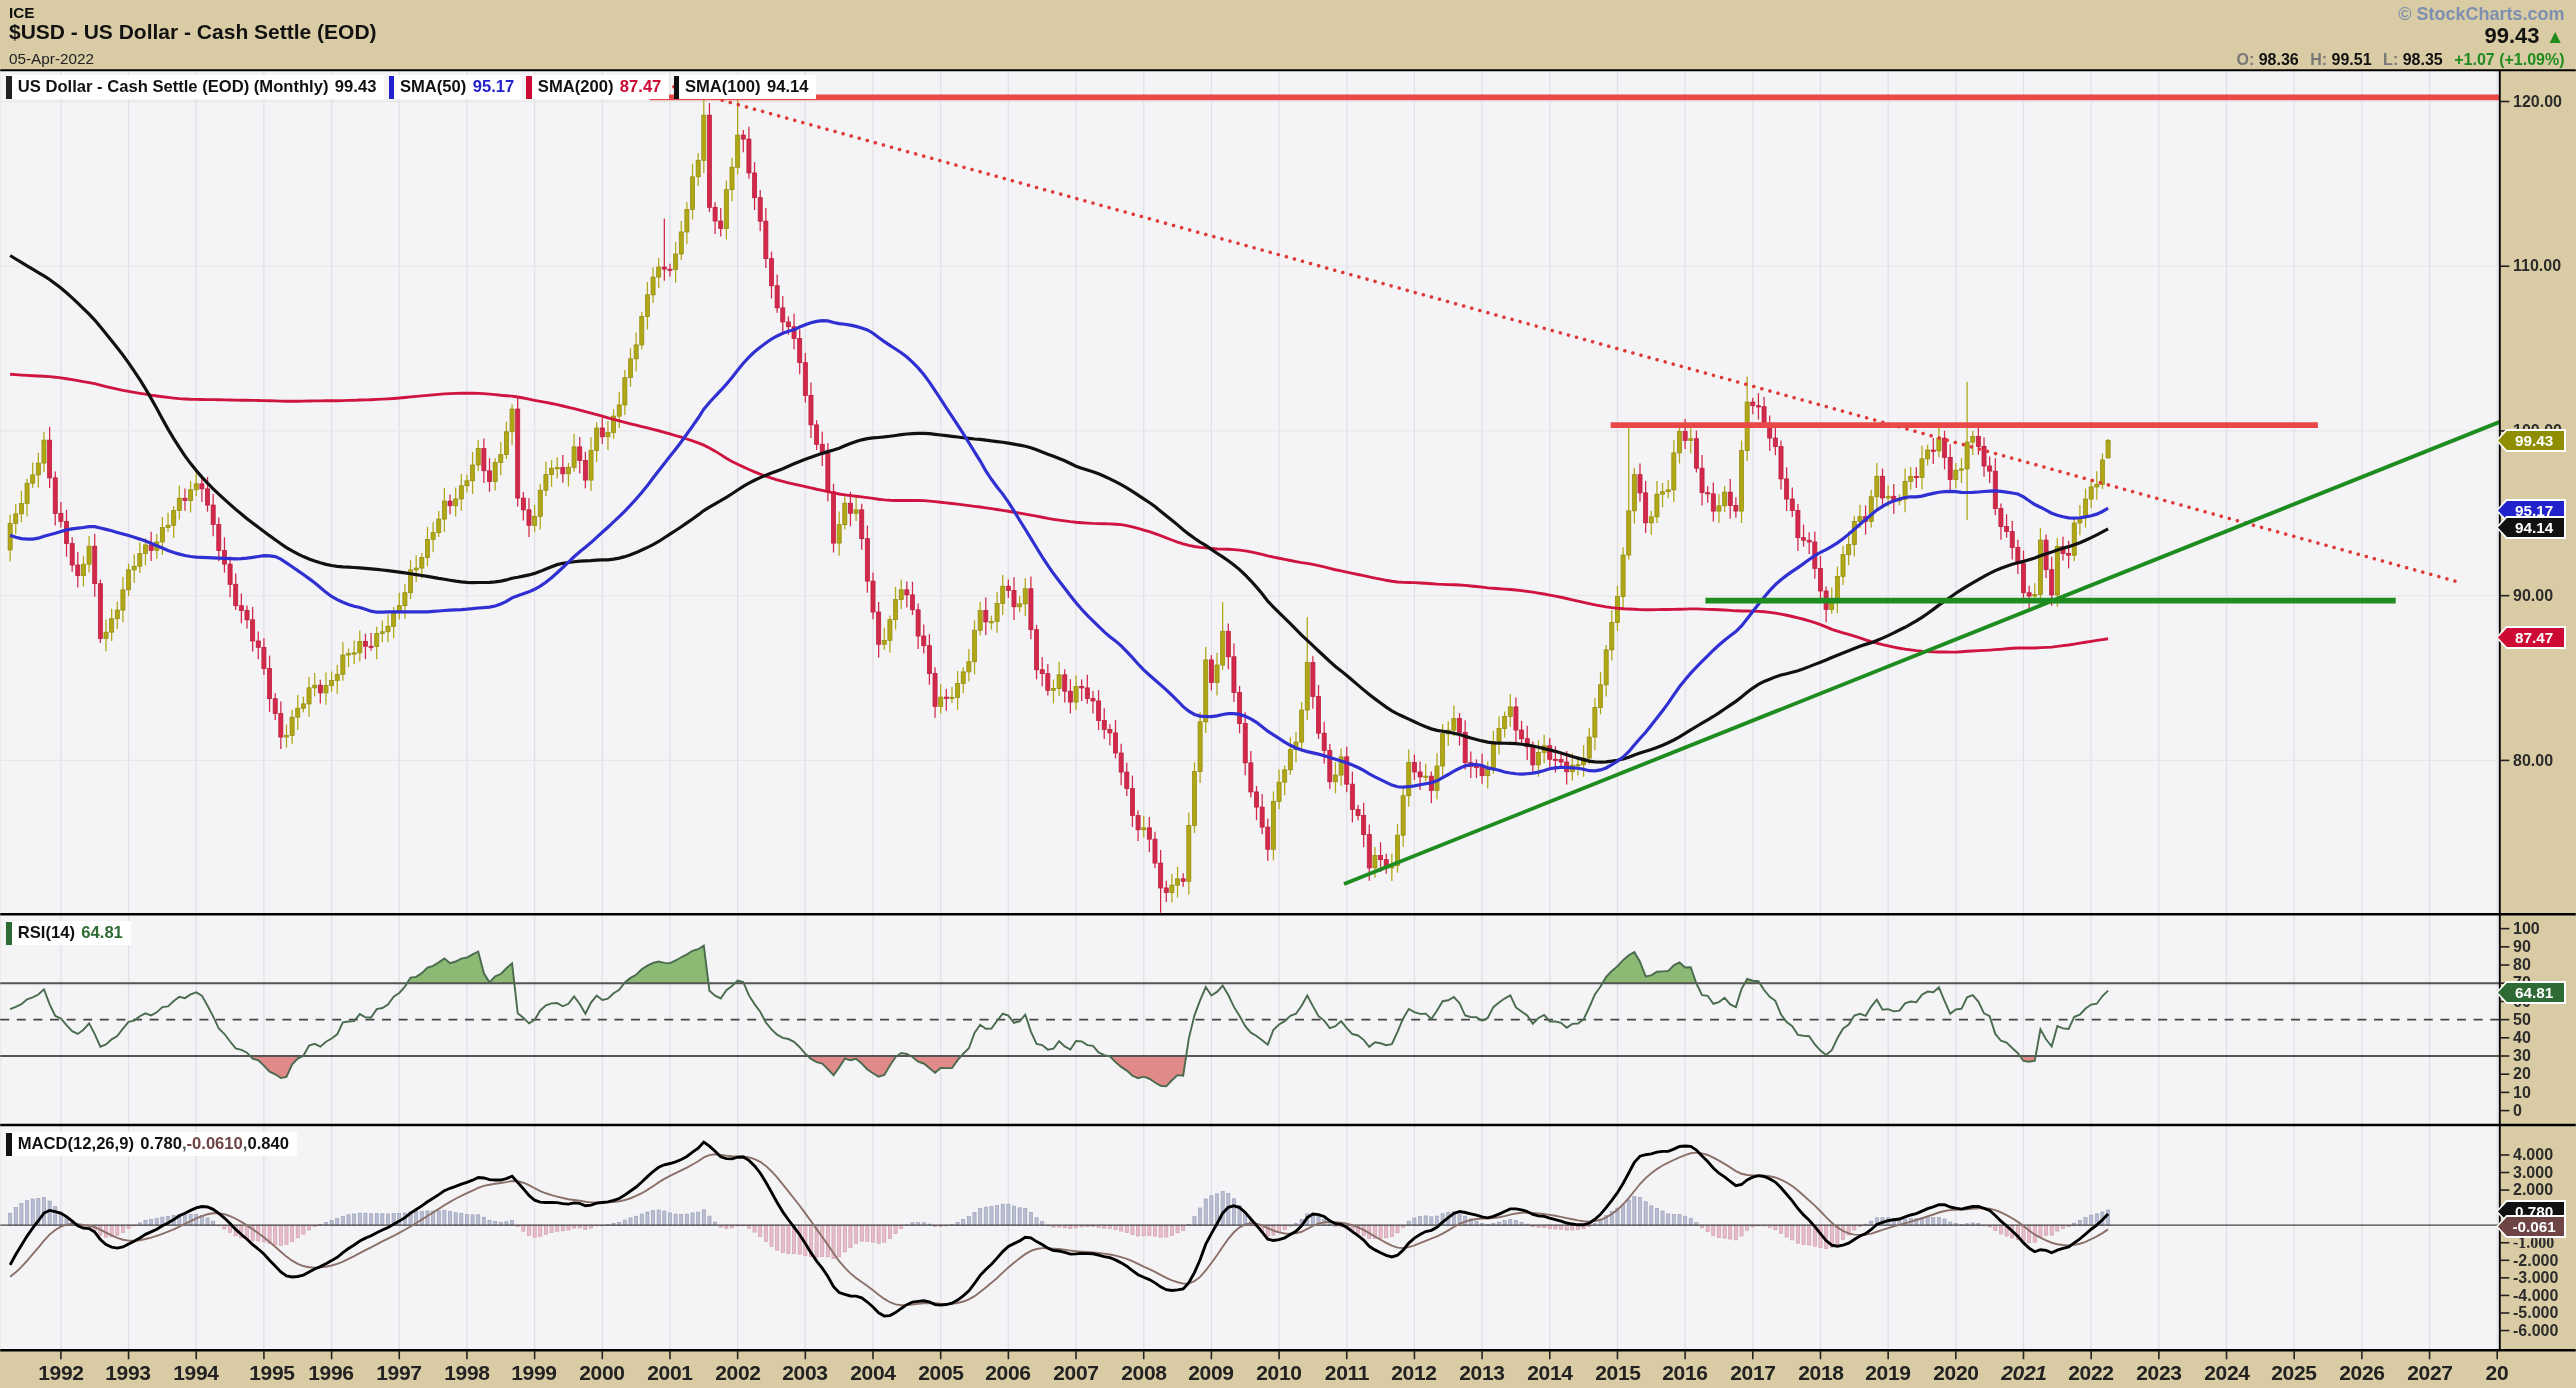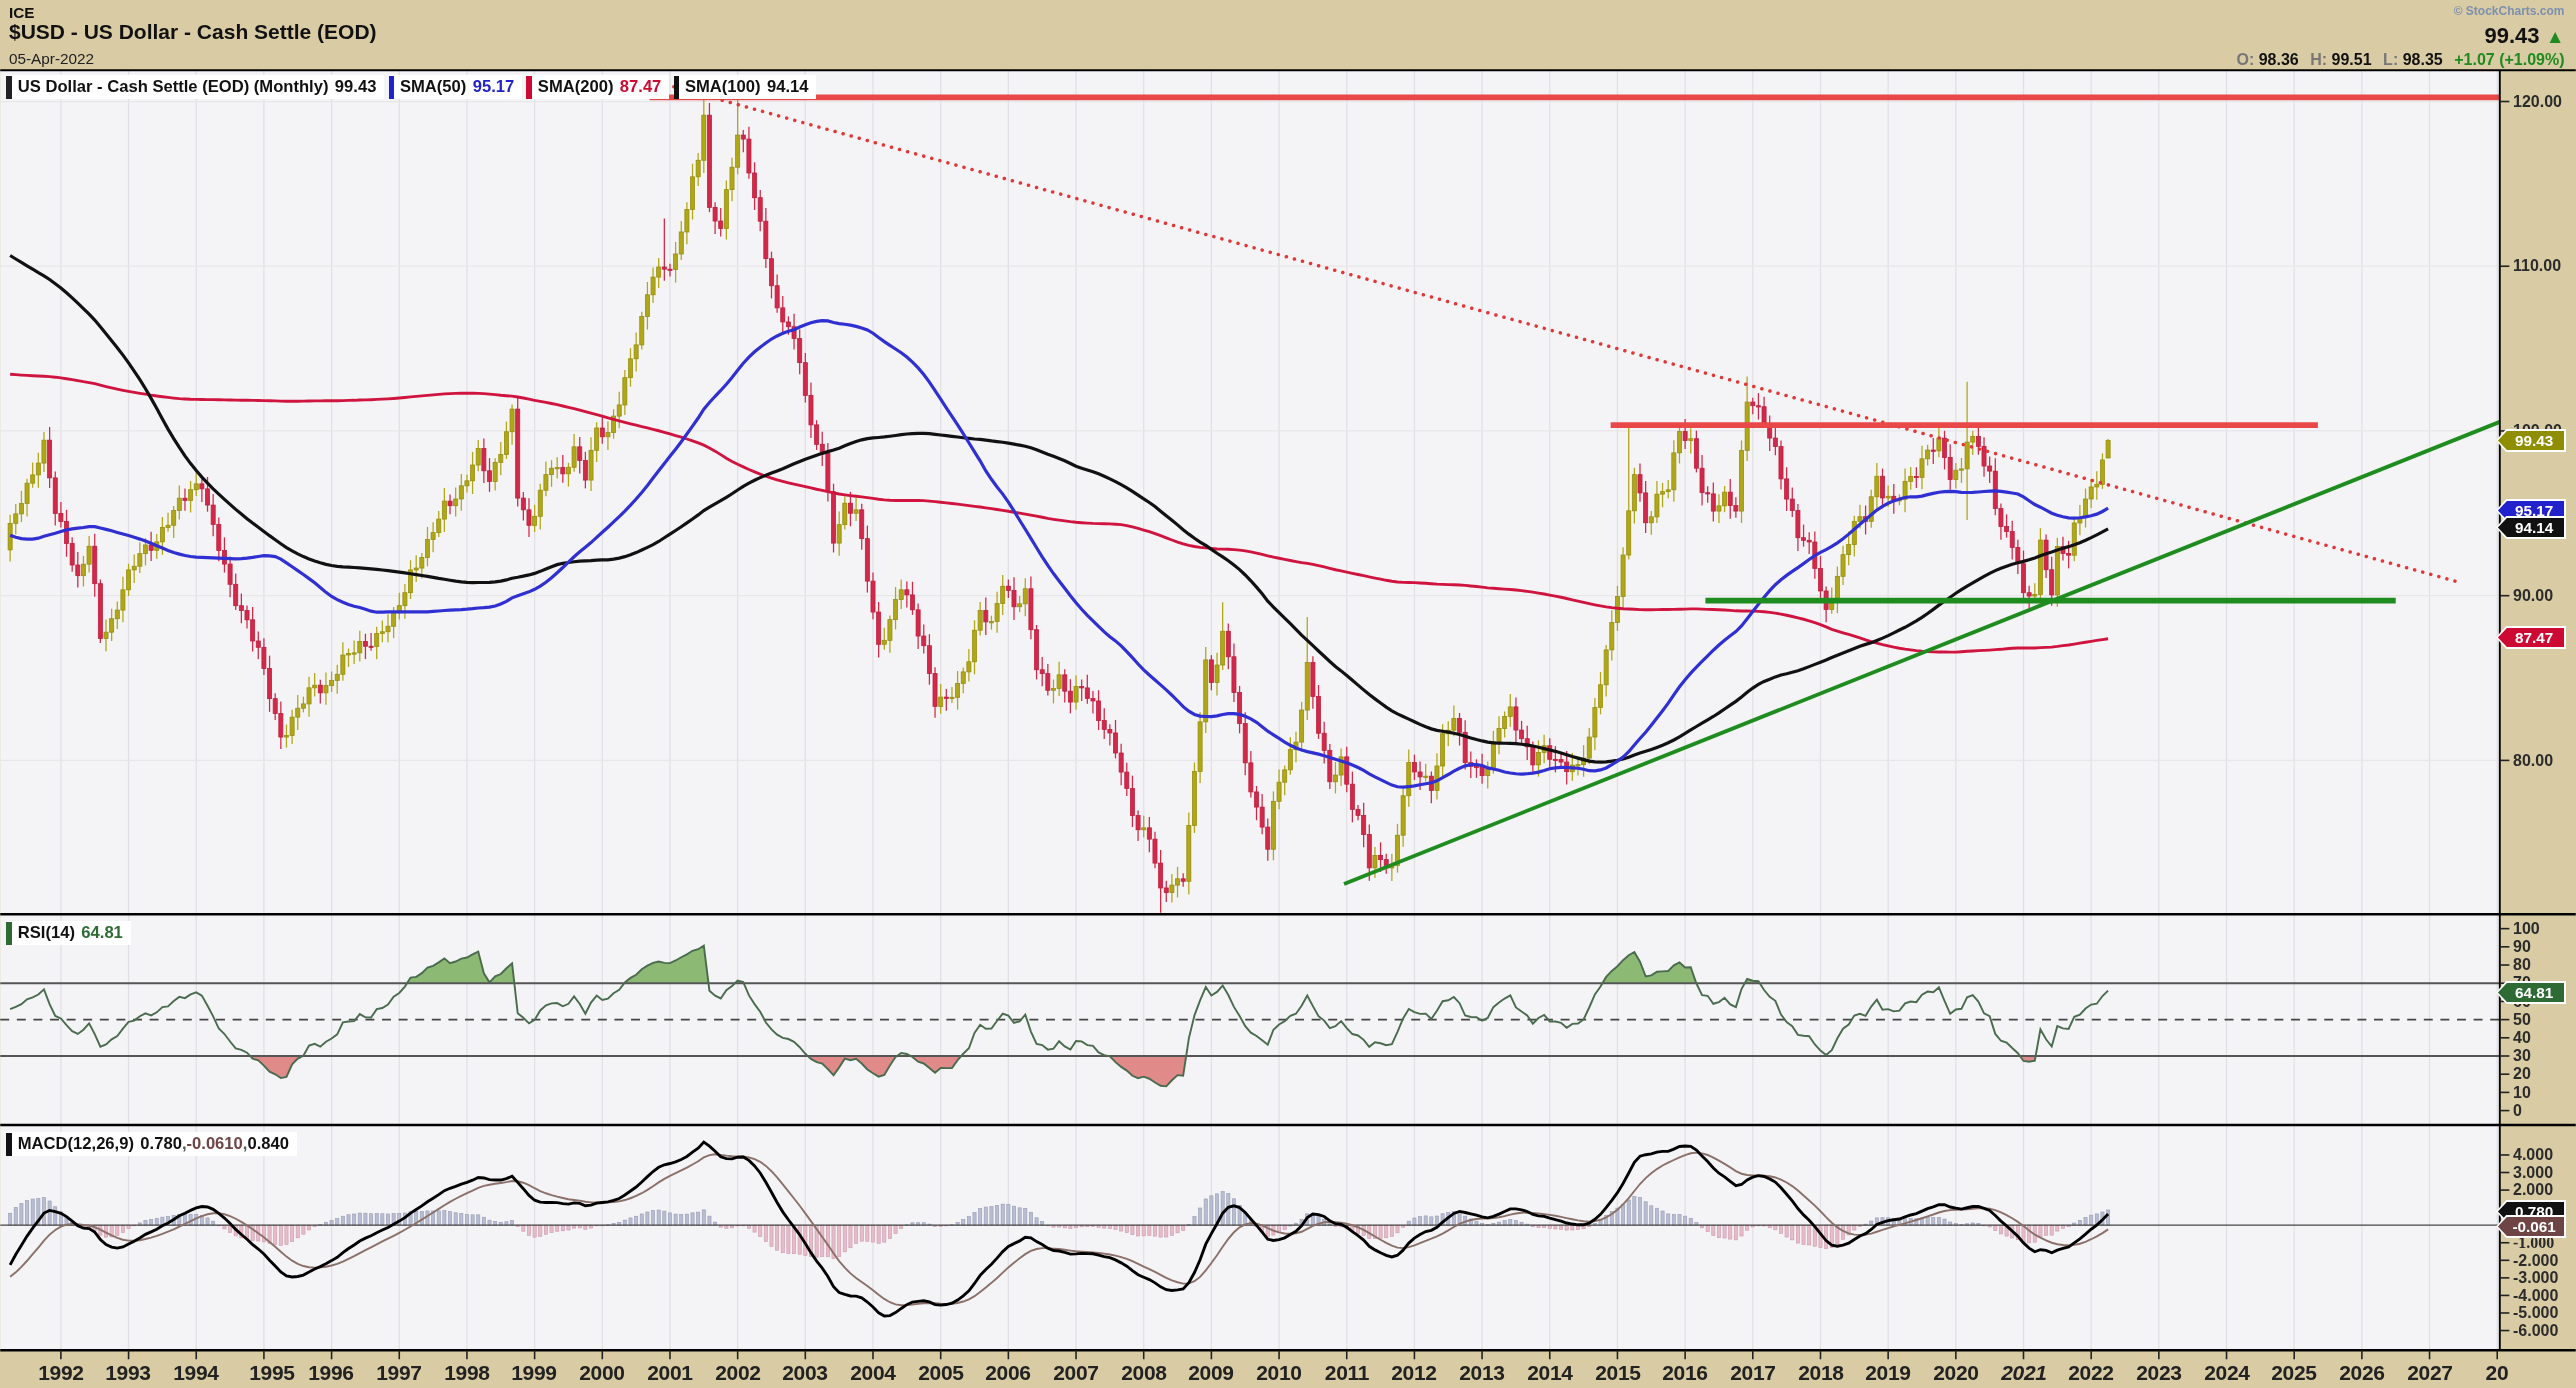--- a/index.html
+++ b/index.html
@@ -3,21 +3,21 @@
 <meta charset="utf-8">
 <style>
   html,body{margin:0;padding:0;}
   body{width:2576px;height:1388px;background:#d9cca4;font-family:"Liberation Sans",sans-serif;position:relative;overflow:hidden;}
   #stage{position:absolute;left:0;top:0;width:2576px;height:1388px;}
   svg{position:absolute;left:0;top:0;}
   .hdr{position:absolute;color:#111;white-space:nowrap;}
   .hdr-ice{left:9px;top:3.8px;font-size:15.3px;font-weight:700;}
   .hdr-title{left:9px;top:20.4px;font-size:21px;font-weight:700;}
   .hdr-date{left:9px;top:50px;font-size:15.3px;color:#222;}
-  .hdr-copy{right:11.5px;top:3.8px;font-size:12px;font-weight:700;color:#7d8fb0;text-align:right;}
+  .hdr-copy{right:11.5px;top:3.8px;font-size:18px;font-weight:700;color:#7d8fb0;text-align:right;}
   .hdr-last{right:11.5px;top:23px;font-size:22px;font-weight:700;text-align:right;}
   .hdr-ohlc{right:11.5px;top:51px;font-size:16px;font-weight:700;text-align:right;}
   .ohlc-k{color:#777;font-weight:700;}
   .ohlc-v{color:#111;font-weight:700;margin-right:11.5px;}
   .chg{color:#1f8b1f;font-weight:700;}
   .tri{color:#1f8b1f;font-size:19px;}
   .legend{position:absolute;display:flex;gap:4.5px;}
   .chip{display:inline-flex;align-items:center;background:#fff;padding:0.6px 7.7px 0.6px 0;width:max-content;height:23px;}
   .chip .bar{width:5.7px;height:23px;margin-right:5.7px;flex:0 0 auto;}
   .chip .lab{font-size:16.6px;font-weight:700;color:#111;margin-right:6.4px;white-space:nowrap;}

